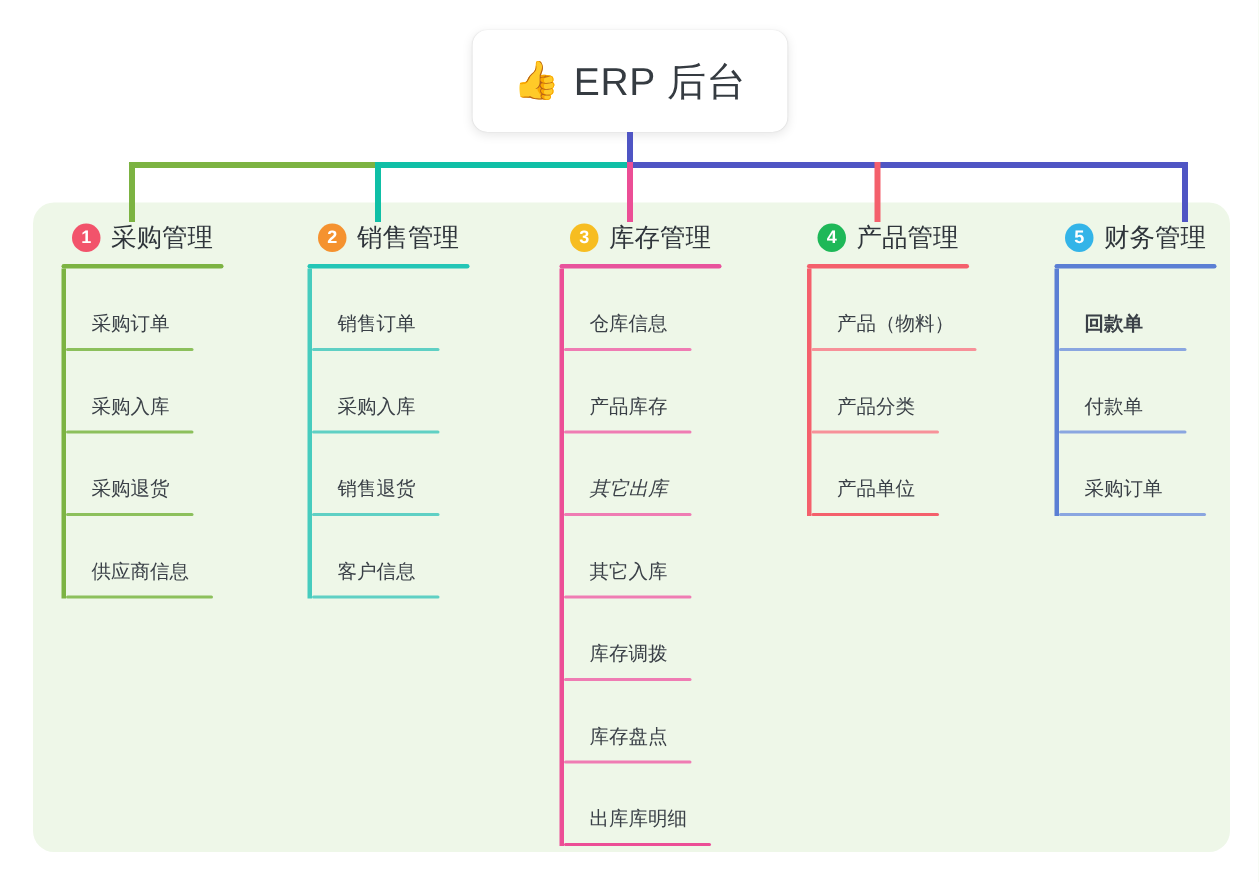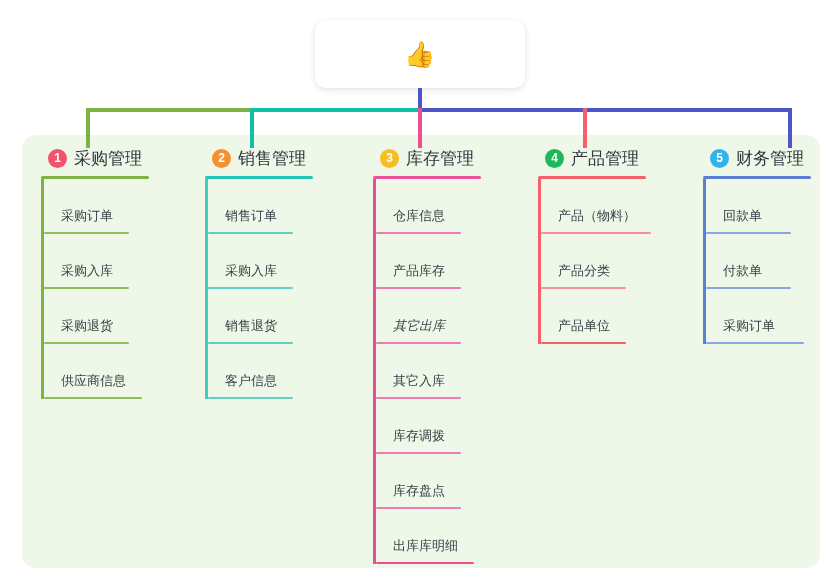--- a/index.html
+++ b/index.html
@@ -150,20 +150,21 @@
 </style>
 </head>
 <body>
 
 <div id="canvas">
 
   <div class="panel"></div>
 
   <div class="root-card">
     <span class="root-emoji">👍</span>
+    <span class="root-title">ERP 后台</span>
   </div>
 
   <div class="conn conn-v-root" style="left:418px; top:88px; height:22px;"></div>
 
   <div class="conn conn-h" style="left:86px; top:108px; width:166px; background:#7cb342;"></div>
   <div class="conn conn-h" style="left:250px; top:108px; width:170px; background:#0fbfa6;"></div>
   <div class="conn conn-h" style="left:418px; top:108px; width:374px; background:#4f55c4;"></div>
 
   <div class="conn conn-v-branch" style="left:86px; top:108px; height:40px; background:#7cb342;"></div>
   <div class="conn conn-v-branch" style="left:250px; top:108px; height:40px; background:#0fbfa6;"></div>
@@ -288,21 +289,21 @@
   </div>
 
   <div class="branch" style="left:700px;">
     <div class="branch-head">
       <span class="badge" style="background:#33b4e8;">5</span>
       <span class="branch-label">财务管理</span>
     </div>
     <div class="head-rule" style="width:108px; background:#5b7fd4;"></div>
     <div class="children">
       <div class="spine" style="height:165px; background:#5b7fd4;"></div>
-      <div class="child" style="top:0px;">
+      <div class="child" style="top:0px;font-weight:bold;">
         <span class="child-label">回款单</span>
         <span class="child-rule" style="width:85px; background:#8aa6e0;"></span>
       </div>
       <div class="child" style="top:55px;">
         <span class="child-label">付款单</span>
         <span class="child-rule" style="width:85px; background:#8aa6e0;"></span>
       </div>
       <div class="child" style="top:110px;">
         <span class="child-label">采购订单</span>
         <span class="child-rule" style="width:98px; background:#8aa6e0;"></span>

